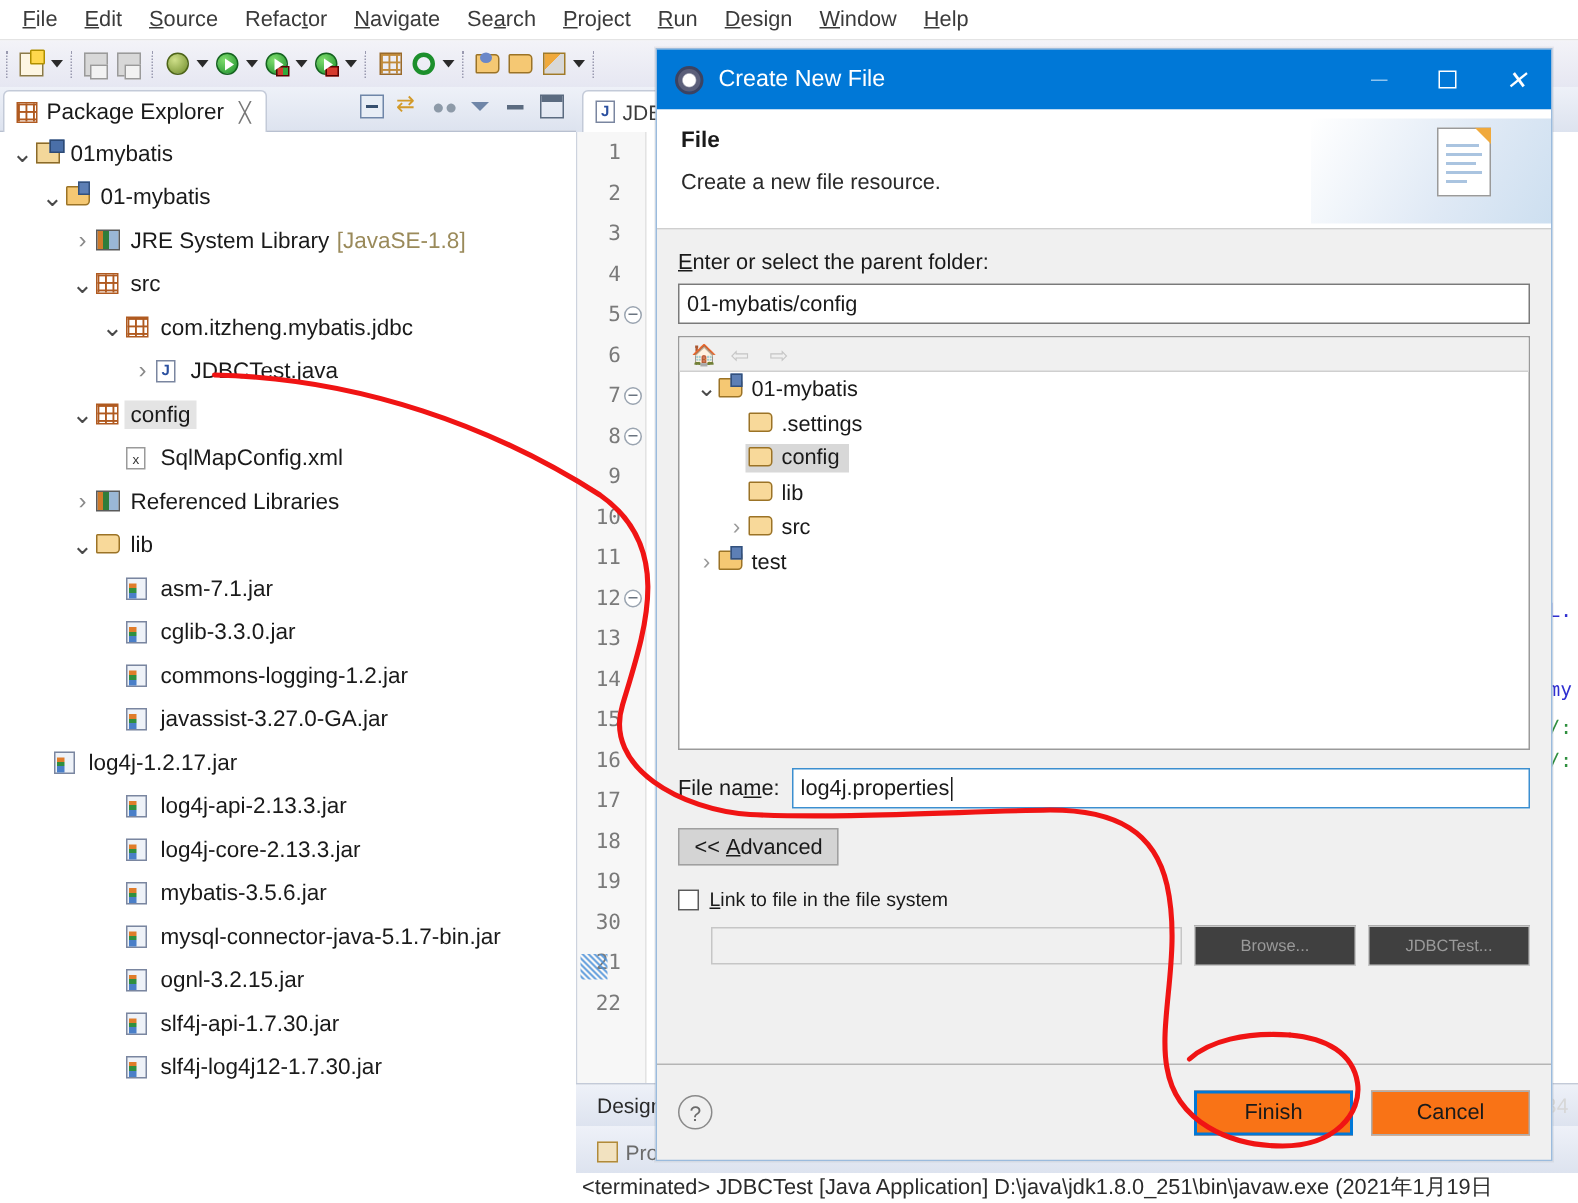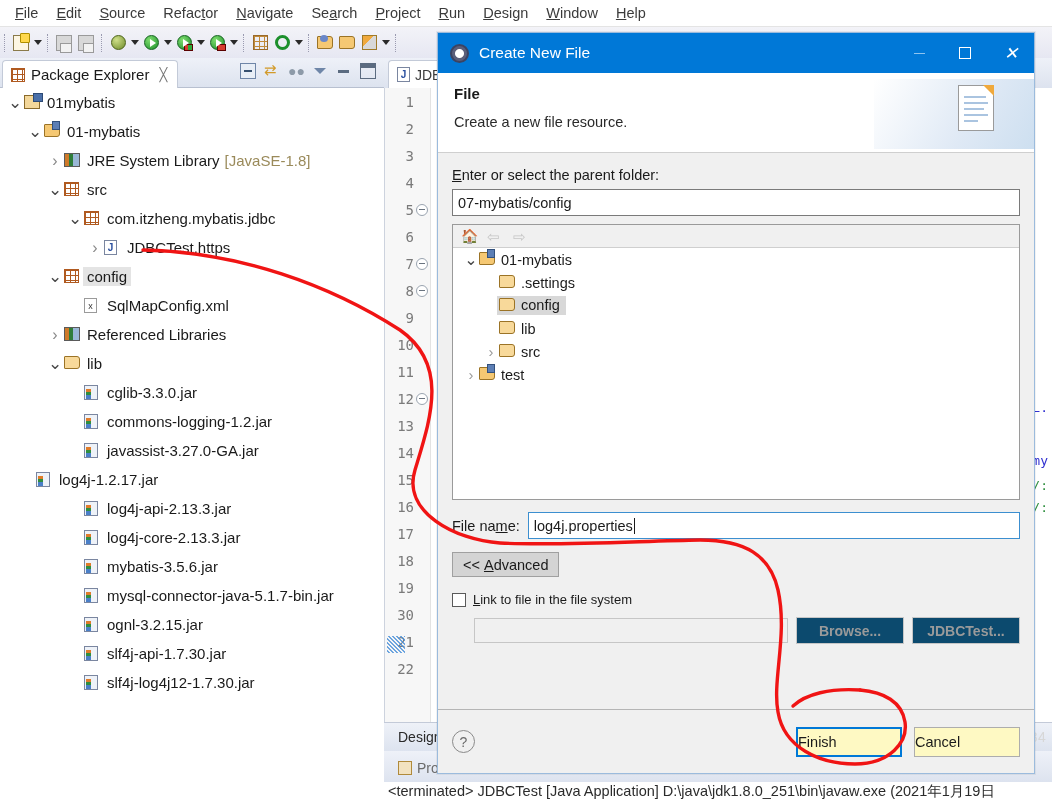--- a/index.html
+++ b/index.html
@@ -253,37 +253,37 @@
   .adv-btn {
     margin-top: 13px; height: 25px; min-width: 104px; display: inline-flex;
     align-items: center; justify-content: center; background: #d4d4d4;
     border: 1px solid #a0a0a0; font-size: 14.5px; color: #1a1a1a; padding: 0 10px;
   }
   .chk-row { display: flex; align-items: center; gap: 7px; margin-top: 15px; }
   .chkbox { width: 14px; height: 14px; background: #ffffff; border: 1px solid #5a5a5a; }
   .link-row { display: flex; align-items: center; gap: 8px; margin-top: 10px; padding-left: 22px; }
   .dis-field { flex: 1; height: 25px; background: #f0f0f0; border: 1px solid #c6c6c6; }
   .dis-btn {
-    width: 108px; height: 27px; background: #0c4a6e; border: 1px solid #c6c6c6;
+    width: 108px; height: 27px; background: #404040; border: 1px solid #c6c6c6;
     display: flex; align-items: center; justify-content: center;
-    font-size: 14px; color: #9a9a9a; font-weight: bold;
+    font-size: 11px; color: #9a9a9a;
   }
   .dlg-footer {
     position: absolute; left: 0; bottom: 0; width: 100%; height: 64px;
     border-top: 1px solid #b5b5b5; background: #f0f0f0;
     display: flex; align-items: center; padding: 0 14px;
   }
   .help-ic {
     width: 23px; height: 23px; border-radius: 50%; border: 1.5px solid #8a8a8a;
     color: #6a6a6a; font-size: 14px; display: flex; align-items: center; justify-content: center;
   }
   .footer-btns { margin-left: auto; display: flex; gap: 12px; }
   .btn {
-    width: 106px; height: 30px; background: #fef9c3; border: 1px solid #adadad;
-    display: flex; align-items: center; justify-content: flex-start;
+    width: 106px; height: 30px; background: #f97316; border: 1px solid #adadad;
+    display: flex; align-items: center; justify-content: center;
     font-size: 14.5px; color: #1a1a1a;
   }
   .btn.default { border: 2px solid #0078d7; }
 
   
   .annot { position: absolute; left: 0; top: 0; width: 1052px; height: 802px; pointer-events: none; }
 </style>
 </head>
 <body>
 
@@ -410,21 +410,21 @@
       <span class="ticon">
           <span class="i-pkg" style="position:absolute"></span>
         </span>
       <span class="tlabel">com.itzheng.mybatis.jdbc</span>
     </div>
     <div class="trow" style="padding-left:88px">
       <span class="twist closed"></span>
       <span class="ticon">
           <span class="i-java" style="position:absolute">J</span>
         </span>
-      <span class="tlabel">JDBCTest.https</span>
+      <span class="tlabel">JDBCTest.java</span>
     </div>
     <div class="trow" style="padding-left:48px">
       <span class="twist open"></span>
       <span class="ticon">
           <span class="i-pkgsrc" style="position:absolute"></span>
         </span>
       <span class="tlabel sel">config</span>
     </div>
     <div class="trow" style="padding-left:84px">
       <span class="ticon">
@@ -440,20 +440,26 @@
       <span class="tlabel">Referenced Libraries</span>
     </div>
     <div class="trow" style="padding-left:48px">
       <span class="twist open"></span>
       <span class="ticon">
           <span class="i-folder" style="position:absolute"></span>
         </span>
       <span class="tlabel">lib</span>
     </div>
 
+    <div class="trow" style="padding-left:84px">
+      <span class="ticon">
+          <span class="i-jar" style="position:absolute"></span>
+        </span>
+      <span class="tlabel">asm-7.1.jar</span>
+      </div>
     <div class="trow" style="padding-left:84px">
       <span class="ticon">
           <span class="i-jar" style="position:absolute"></span>
         </span>
       <span class="tlabel">cglib-3.3.0.jar</span>
       </div>
     <div class="trow" style="padding-left:84px">
       <span class="ticon">
           <span class="i-jar" style="position:absolute"></span>
         </span>
@@ -599,21 +605,21 @@
         <span class="ln" style="top:34px;width:14px"></span>
       </div>
       <div class="dlg-h1">File</div>
       <div class="dlg-h2">Create a new file resource.</div>
     </div>
 
     <div class="dlg-body">
 
       <div class="lbl"><u>E</u>nter or select the parent folder:</div>
       <div class="txtfield">
-        <span>07-mybatis/config</span>
+        <span>01-mybatis/config</span>
       </div>
 
       <div class="tree-box">
         <div class="tree-toolbar">
           <span class="tt-ic tt-home">🏠</span>
           <span class="tt-ic tt-back">⇦</span>
           <span class="tt-ic tt-fwd">⇨</span>
         </div>
 
         <div class="dtrow" style="padding-left:10px">

